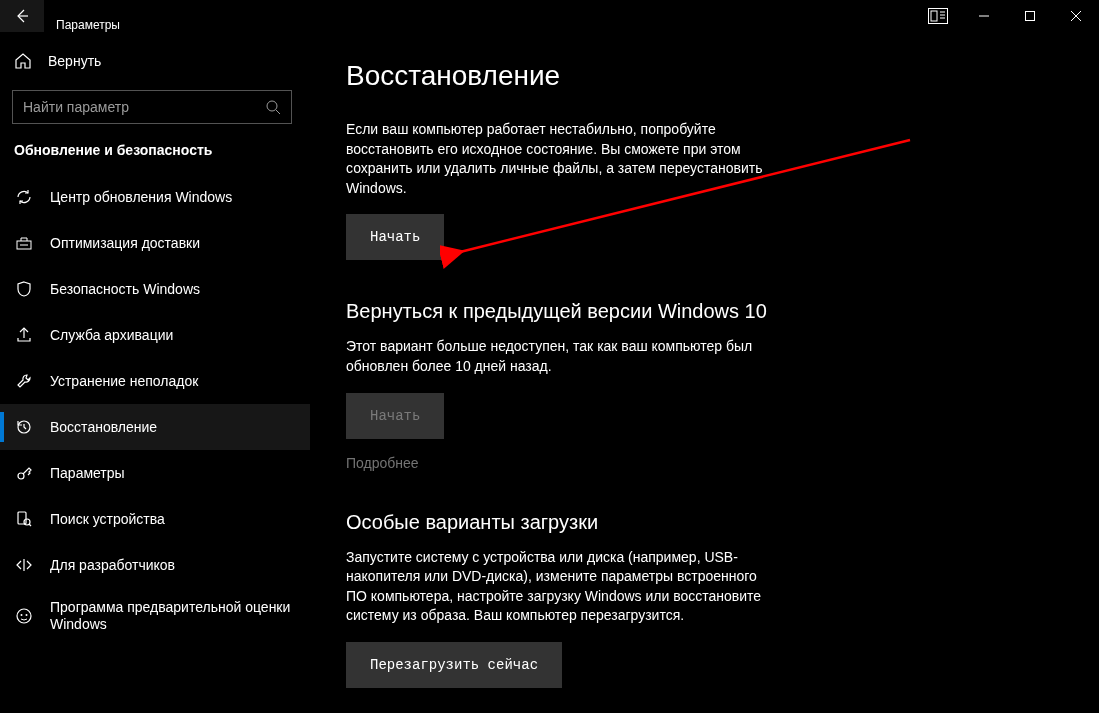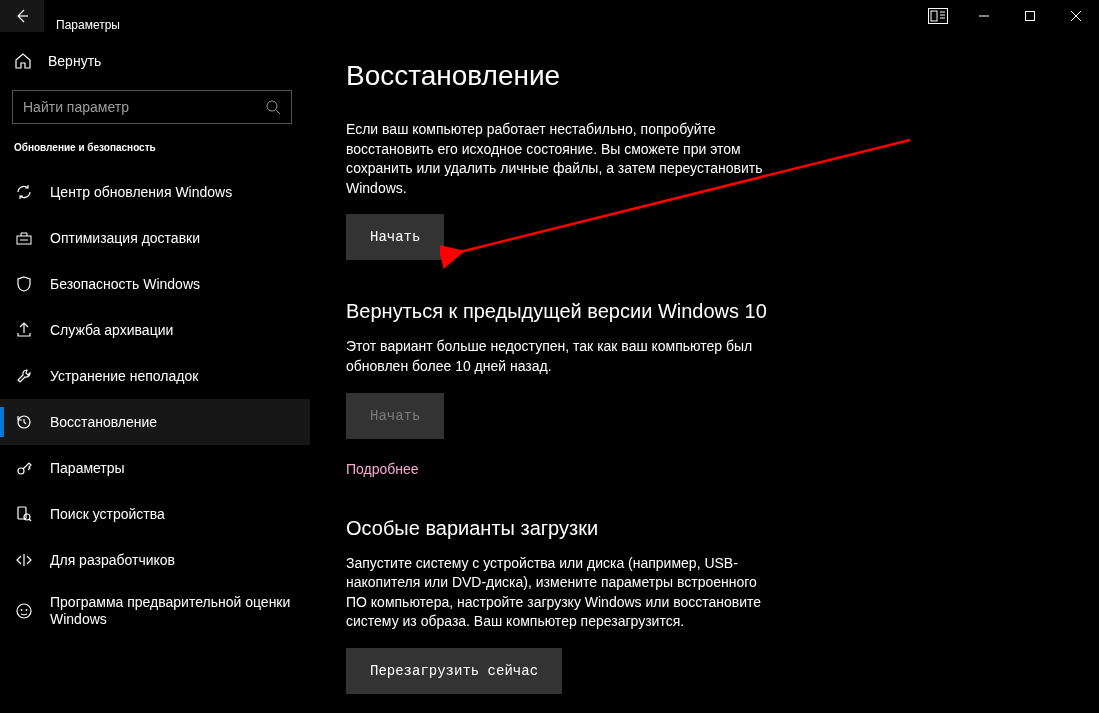--- a/index.html
+++ b/index.html
@@ -72,21 +72,21 @@
     gap: 0;
   }
   .search input {
     flex: 1;
     background: transparent; border: none; outline: none;
     color: #fff; font-size: 14px;
   }
   .search input::placeholder { color: #9b9b9b; }
   .section-title {
     padding: 4px 14px 16px 14px;
-    font-size: 10px;
+    font-size: 14px;
     font-weight: 600;
     color: #fff;
   }
   .nav { display: flex; flex-direction: column; }
   .nav-item {
     display: flex; align-items: center;
     height: 46px;
     padding: 0 14px;
     gap: 16px;
     cursor: pointer;
@@ -136,23 +136,23 @@
     padding: 15px 24px;
     font-size: 14px;
     cursor: pointer;
     font-family: Liberation Mono, monospace;
   }
   .btn.disabled {
     color: #7a7a7a;
     cursor: default;
   }
   .link-muted {
-    color: #f9a8d4;
+    color: #737373;
     font-size: 14px;
-    margin-top: 22px;
+    margin-top: 16px;
     display: inline-block;
   }
   
   .arrow-overlay {
     position: absolute;
     pointer-events: none;
     z-index: 100;
   }
 </style>
 </head>

